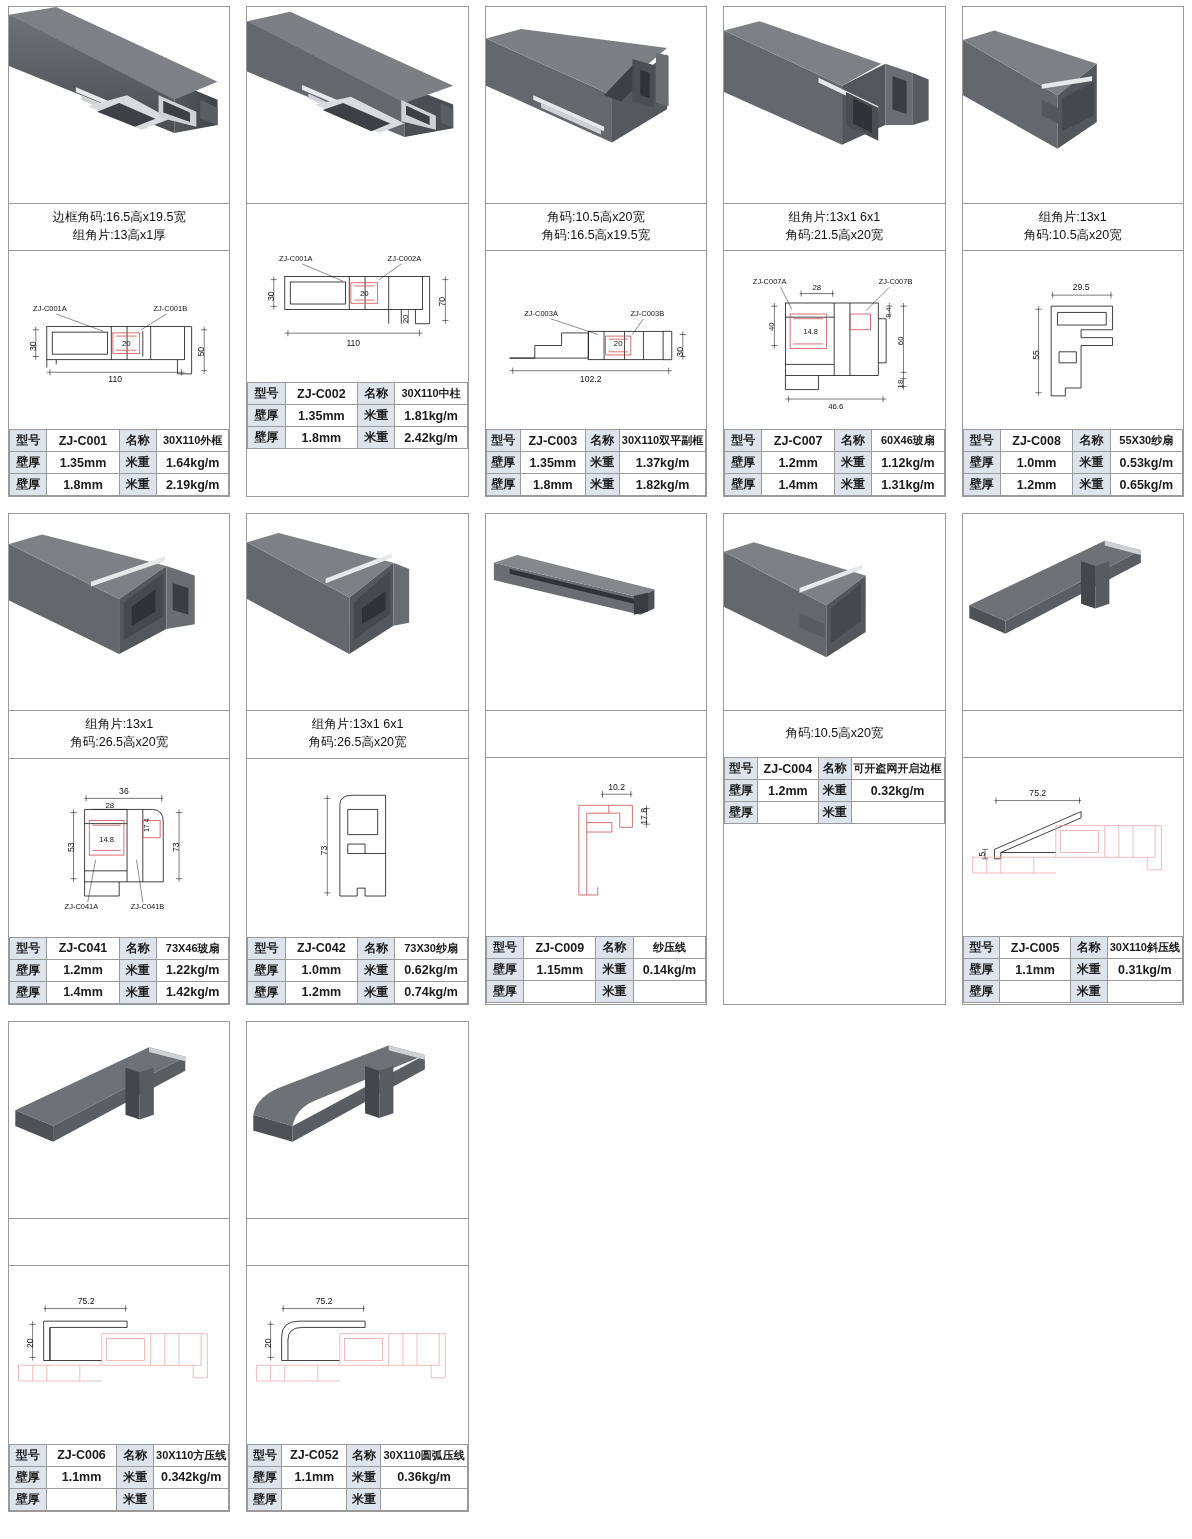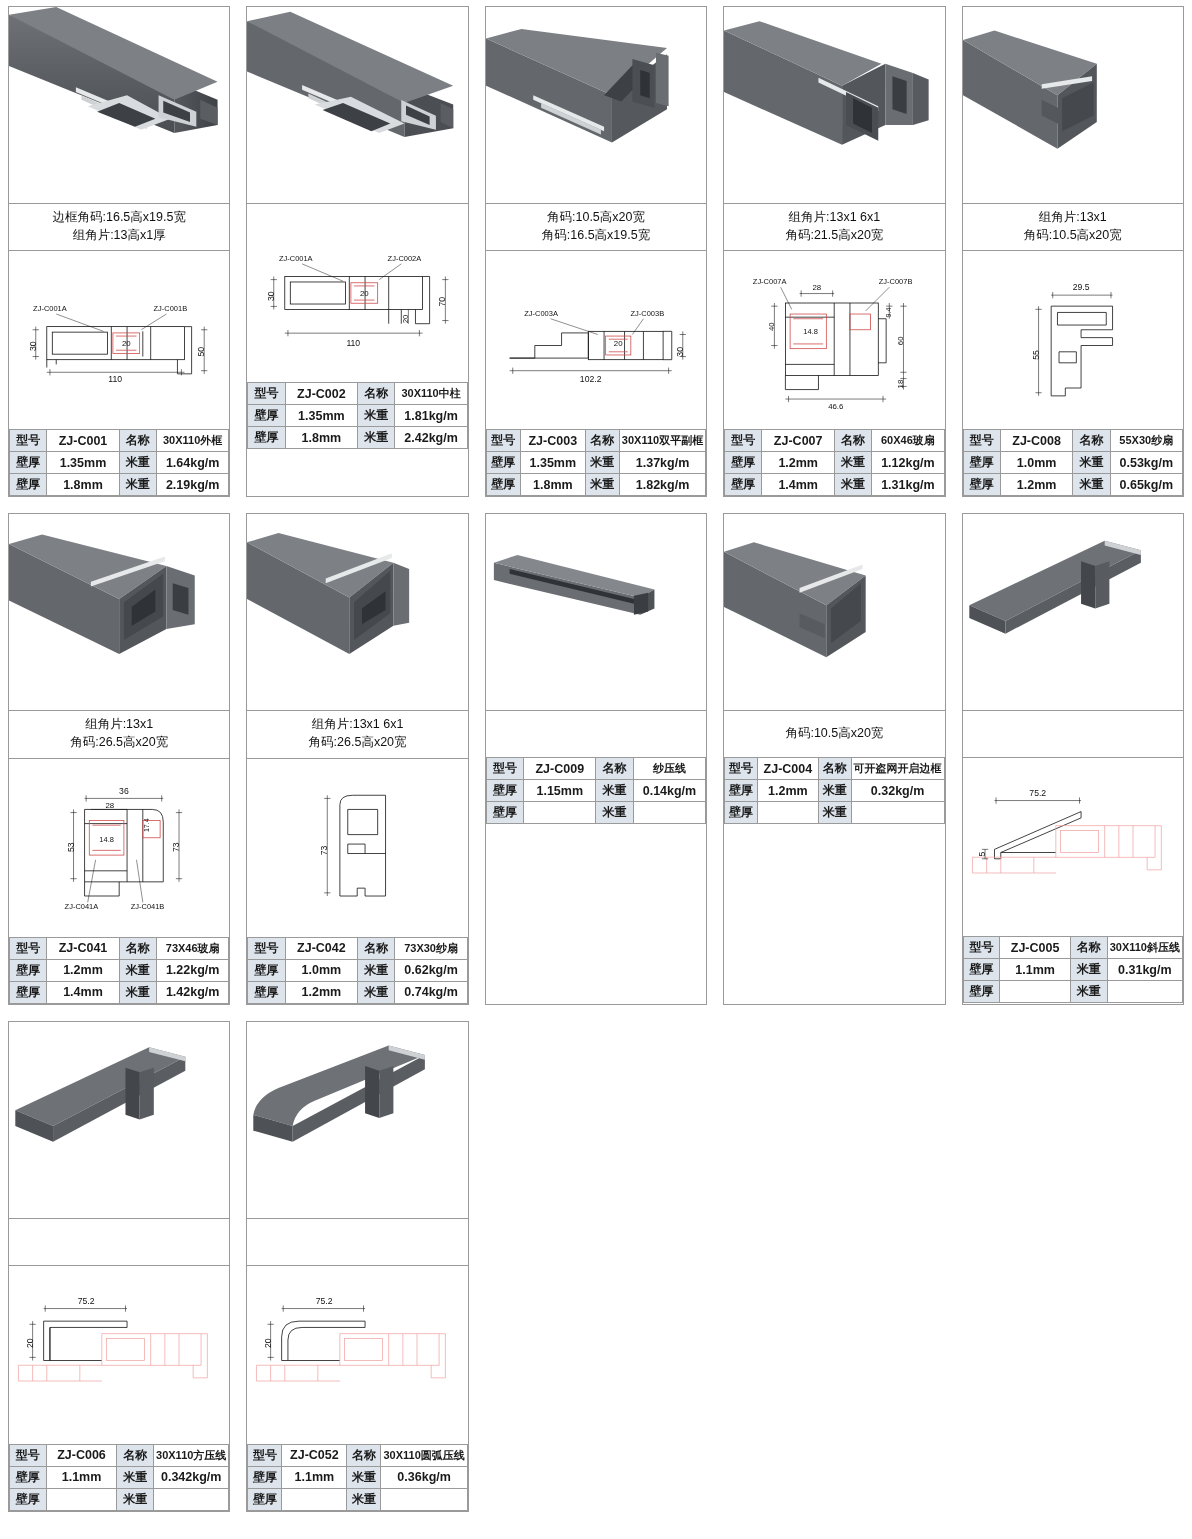--- a/index.html
+++ b/index.html
@@ -511,20 +511,36 @@
       <div class="photo">
         <svg viewBox="0 0 280 196" preserveAspectRatio="none">
           <polygon points="10,62 196,106 196,128 10,84" fill="#6a6e72"></polygon>
           <polygon points="10,62 40,52 214,96 196,106" fill="#84888c"></polygon>
           <polygon points="196,106 214,96 214,120 196,128" fill="#4e5155"></polygon>
           <polygon points="30,70 196,110 196,116 30,76" fill="#2f3236"></polygon>
           <polygon points="188,104 206,100 206,124 188,128" fill="#3a3d41"></polygon>
         </svg>
       </div>
       <div class="notes"></div>
+      <div class="draw">
+        <svg viewBox="0 0 280 178">
+          <g stroke="#d04a4a" fill="none" stroke-width="1">
+            <path d="M118 36 L186 36 L186 64 L170 64 L170 46 L128 46 L128 150"></path>
+            <path d="M128 58 L160 58 L160 70 L128 70"></path>
+            <path d="M156 36 L156 46"></path>
+            <path d="M118 36 L118 150 L142 150 L142 140"></path>
+          </g>
+          <g stroke="#111" fill="none" stroke-width="0.7">
+            <path d="M146 22 L186 22 M148 18 L148 26 M184 18 L184 26"></path>
+            <path d="M204 36 L204 64 M200 40 L208 40 M200 60 L208 60"></path>
+          </g>
+          <text x="166" y="16" font-size="11" text-anchor="middle" fill="#111">10.2</text>
+          <text x="204" y="50" font-size="11" text-anchor="middle" transform="rotate(-90 204 50)" fill="#111">17.8</text>
+        </svg>
+      </div>
       <table class="spec">
         <tbody>
             <tr>
           <td class="lbl">型号</td>
           <td class="val">ZJ-C009</td>
           <td class="lbl">名称</td>
           <td class="val small">纱压线</td>
         </tr>
         <tr>
           <td class="lbl">壁厚</td>

